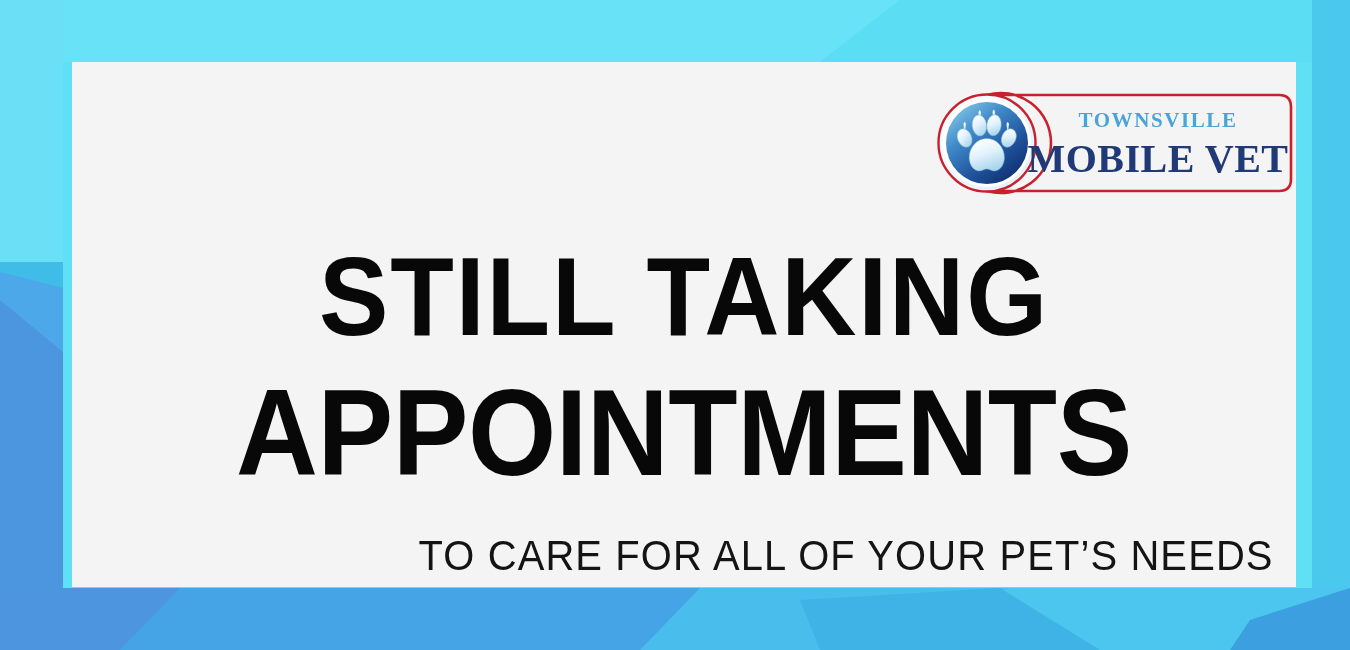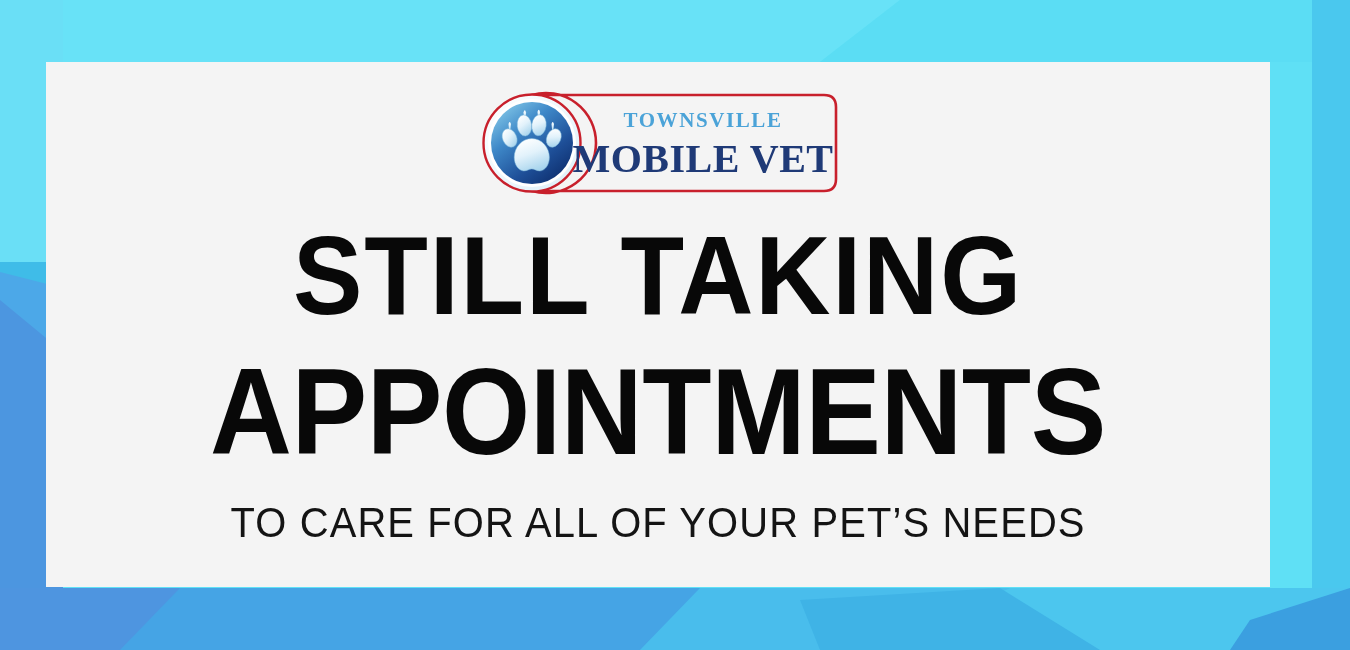--- a/index.html
+++ b/index.html
@@ -20,40 +20,41 @@
   
   #bg-polygons {
     position:absolute; inset:0;
     width:1350px; height:650px;
     display:block;
   }
 
   
   #card {
     position:absolute;
-    left:46px; top:62px;
+    left:72px; top:62px;
     width:1224px; height:525px;
     background:#F4F4F4;
     display:flex;
     flex-direction:column;
-    align-items:center;
+    align-items:flex-end;
+    gap:12px;
   }
 
   
   #logo-block {
     position:relative;
     width:365px; height:112px;
     margin-top:25px;
     flex:0 0 auto;
   }
   #logo-svg { display:block; width:365px; height:112px; }
 
   
   #headline-group {
-    margin-top:22px;
+    margin-top:31px;
     width:100%;
     text-align:center;
   }
   .headline-line {
     display:block;
     color:#080808;
     font-family:"Liberation Sans Narrow","Liberation Sans",sans-serif;
     font-weight:bold;
     font-size:118px;
     line-height:0.98;

